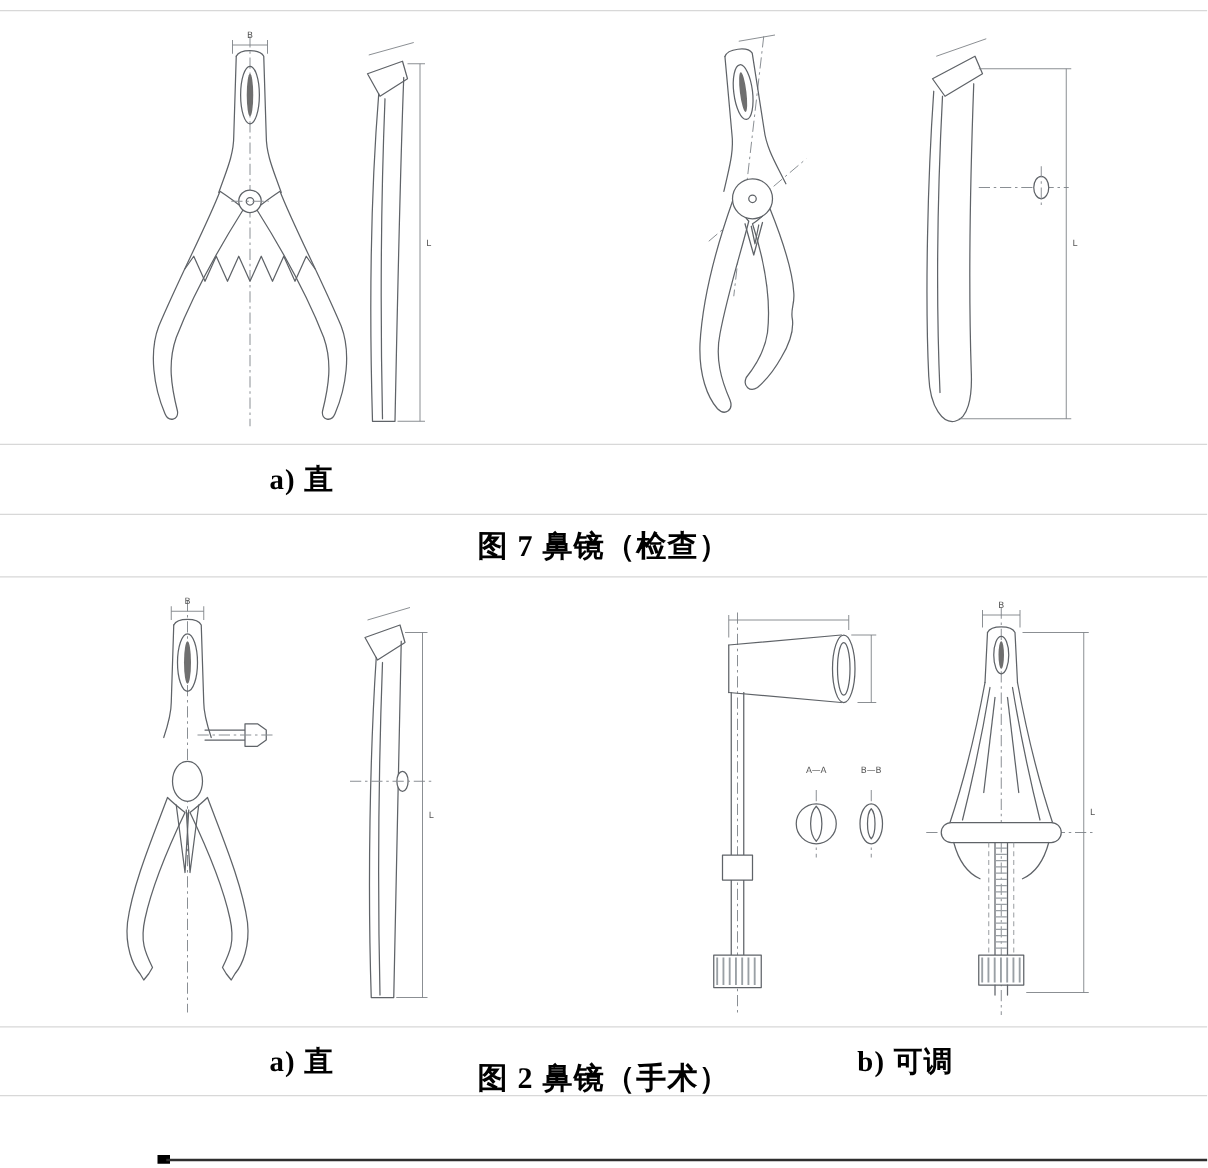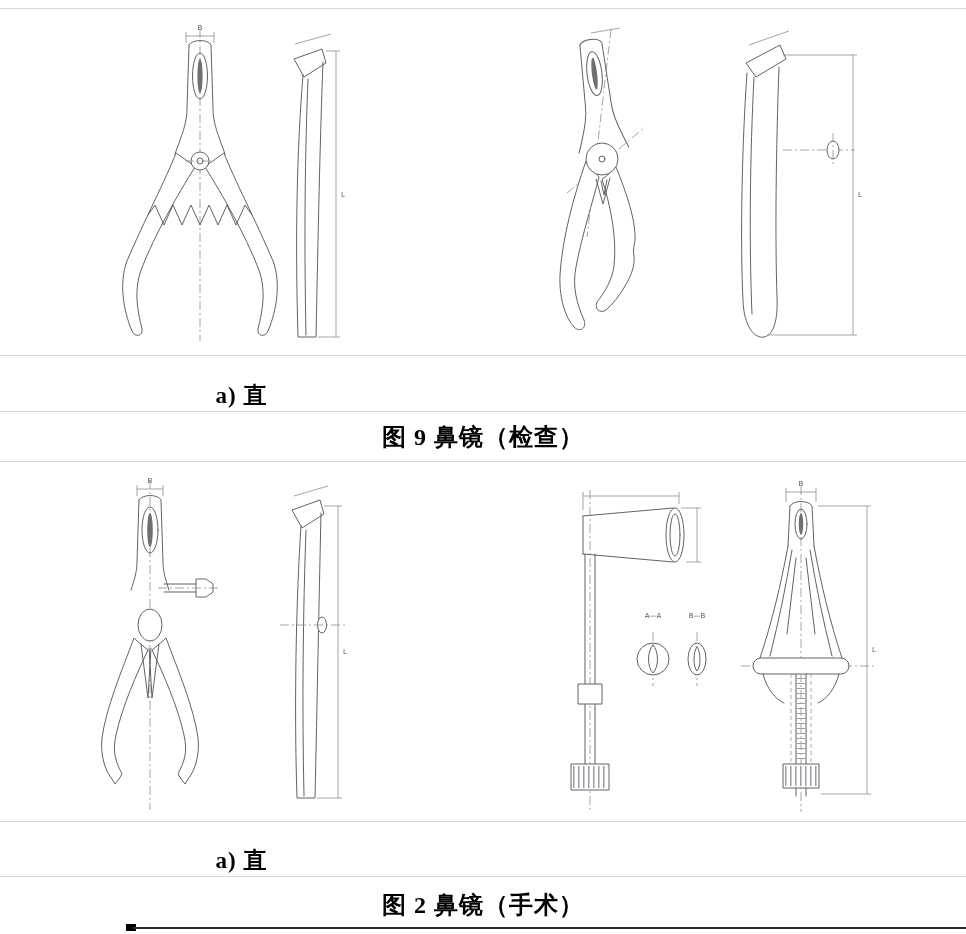--- a/index.html
+++ b/index.html
@@ -4,21 +4,21 @@
 <style>
   html,body{margin:0;padding:0;background:#ffffff;}
   .page{
     position:relative;width:966px;height:934px;background:#ffffff;overflow:hidden;
     font-family:"Liberation Serif","DejaVu Serif",serif;color:#000;
   }
   .rule{position:absolute;left:0;width:966px;height:1px;background:#d8d8d8;}
   .row{position:absolute;left:0;width:966px;}
   .drawrow{display:flex;}
   .drawcell{width:483px;height:100%;position:relative;}
-  .labelrow{display:flex;align-items:flex-end;}
+  .labelrow{display:flex;}
   .labelcell{
     width:483px;display:flex;align-items:center;justify-content:center;
     font-size:23px;font-weight:700;letter-spacing:1px;
   }
   .captionrow{
     display:flex;align-items:center;justify-content:center;
     font-size:24px;font-weight:700;letter-spacing:1px;
   }
   .botline{position:absolute;top:927px;left:133px;width:833px;height:2px;background:#2e2e2e;}
   .botmark{position:absolute;top:924px;left:126px;width:10px;height:7px;background:#000;}
@@ -109,21 +109,21 @@
           <line class="dim" x1="370" y1="46" x2="370" y2="326"></line>
           <text class="t" x="375" y="188">L</text>
         </g>
       </svg>
     </div>
   </div>
 
   <div class="row labelrow" style="top:356px;height:55px">
     <div class="labelcell">a) 直</div>
   </div>
-  <div class="row captionrow" style="top:412px;height:49px">图 9 鼻镜（检查）</div>
+  <div class="row captionrow" style="top:412px;height:49px">图 7 鼻镜（检查）</div>
 
   <div class="row drawrow" style="top:462px;height:359px">
 
     <div class="drawcell">
       <svg viewBox="0 0 483 359" width="483" height="359">
         <g>
           <line class="cl" x1="150" y1="18" x2="150" y2="348"></line>
           <line class="dim" x1="137" y1="27" x2="163" y2="27"></line>
           <line class="dim" x1="137" y1="23" x2="137" y2="34"></line>
           <line class="dim" x1="163" y1="23" x2="163" y2="34"></line>
@@ -221,19 +221,20 @@
           <line class="dim" x1="338" y1="332" x2="388" y2="332"></line>
           <line class="dim" x1="384" y1="44" x2="384" y2="332"></line>
           <text class="t" x="389" y="190">L</text>
         </g>
       </svg>
     </div>
   </div>
 
   <div class="row labelrow" style="top:822px;height:54px">
     <div class="labelcell">a) 直</div>
-  </div>
-  <div class="row captionrow" style="top:880px;height:49px">图 2 鼻镜（手术）</div>
+    <div class="labelcell">b) 可调</div>
+  </div>
+  <div class="row captionrow" style="top:837px;height:49px">图 2 鼻镜（手术）</div>
 
   <div class="botmark"></div>
   <div class="botline"></div>
 
 </div>
 
 </body></html>

